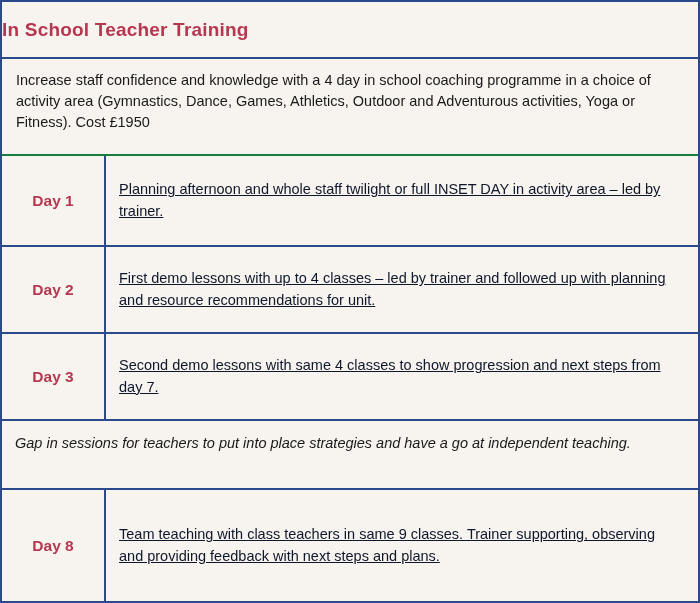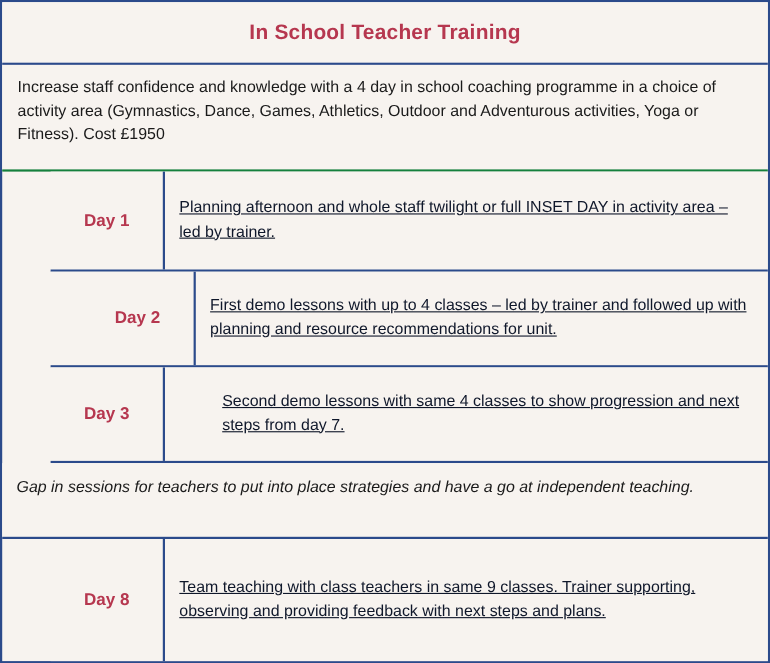--- a/index.html
+++ b/index.html
@@ -21,21 +21,20 @@
     border: 2px solid #2b4a8b;
     display: flex;
     flex-direction: column;
   }
   .title-row {
     box-sizing: border-box;
     height: 57px;
     flex: 0 0 57px;
     display: flex;
     align-items: center;
-    justify-content: center;
     border-bottom: 2px solid #2b4a8b;
     background: #f7f3ef;
   }
   .title-row .title {
     color: #b6374f;
     font-size: 19px;
     font-weight: bold;
     letter-spacing: 0.2px;
   }
   .intro-row {
@@ -48,25 +47,24 @@
   .intro-row .intro-text {
     color: #1a1a1a;
     font-size: 14.5px;
     line-height: 1.45;
   }
   .day-row {
     box-sizing: border-box;
     display: flex;
     border-bottom: 2px solid #2b4a8b;
     background: #f7f3ef;
-    margin-left: 44px;
   }
   .day-row.r1 { flex: 0 0 91px; }
-  .day-row.r2 { flex: 0 0 87px; padding-left: 28px; }
-  .day-row.r3 { flex: 0 0 87px; gap: 39px; }
+  .day-row.r2 { flex: 0 0 87px; }
+  .day-row.r3 { flex: 0 0 87px; }
   .day-row.r4 { flex: 1 1 auto; border-bottom: none; }
   .day-cell {
     box-sizing: border-box;
     flex: 0 0 104px;
     border-right: 2px solid #2b4a8b;
     display: flex;
     align-items: center;
     justify-content: center;
   }
   .day-label {

